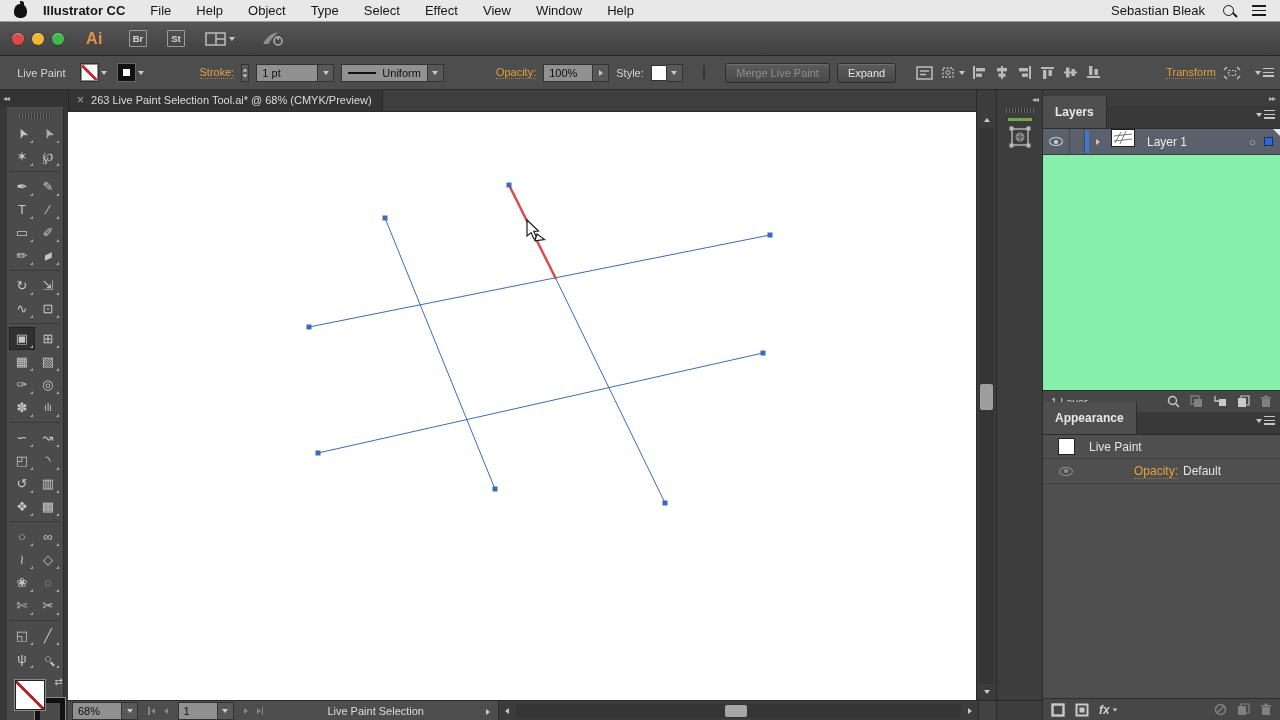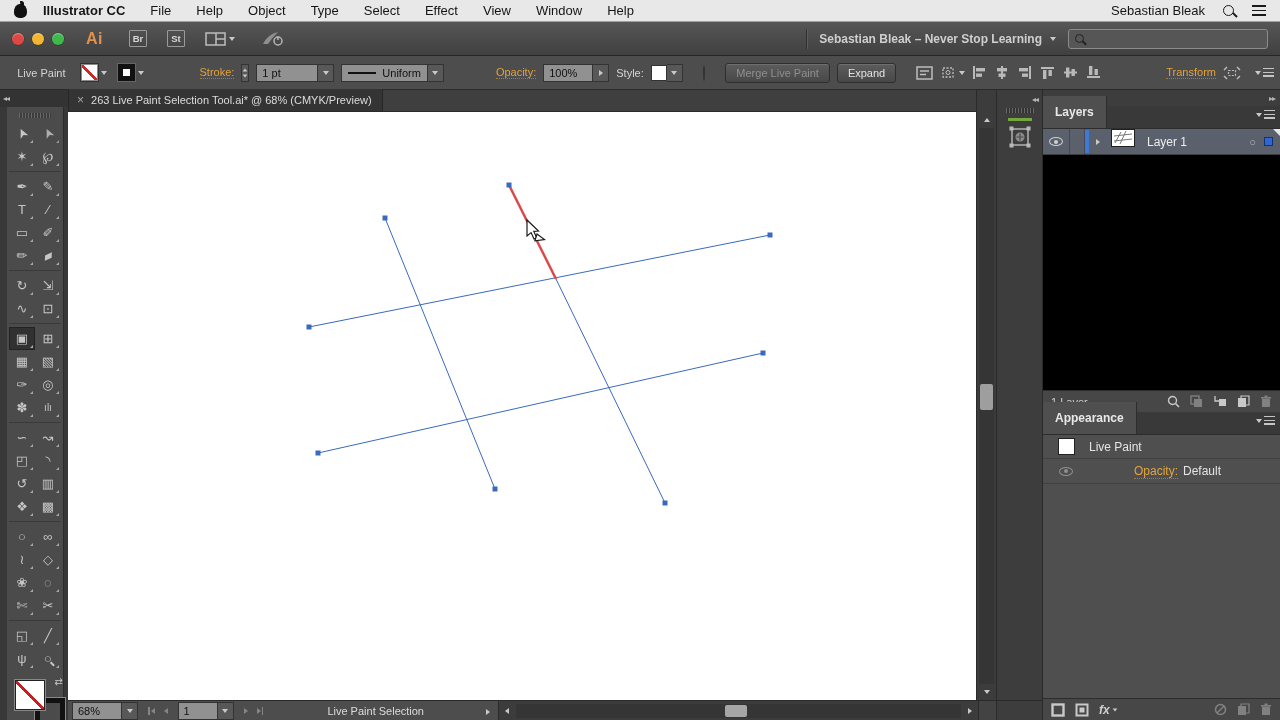--- a/index.html
+++ b/index.html
@@ -109,21 +109,21 @@
   .cdock-grip{width:28px;height:5px;background:repeating-linear-gradient(90deg,#6a6a6a 0 1px,#333 1px 3px);margin-bottom:5px;}
   .greenbar{width:24px;height:3px;background:#74a83e;margin-bottom:3px;}
   .cdock-icon{width:26px;height:26px;position:relative;display:flex;align-items:center;justify-content:center;}
 
   
   .pdock{grid-row:1/3;background:#464646;border-left:1px solid #2a2a2a;display:flex;flex-direction:column;overflow:hidden;}
   .pdock-header{height:16px;display:flex;align-items:center;justify-content:flex-end;padding-right:5px;color:#b5b5b5;font-size:8px;letter-spacing:-1px;background:#3d3d3d;}
   .ptabs{height:22px;background:#393939;display:flex;align-items:flex-end;position:relative;}
   .ptab{height:32px;background:#4f4f4f;color:#e8e8e8;font-weight:bold;font-size:12px;display:flex;align-items:center;padding:0 12px;border-right:1px solid #2d2d2d;}
   .ptab-menu{position:absolute;right:5px;top:4px;}
-  .layers-body{height:262px;background:#000000;border-top:1px solid #2d2d2d;}
+  .layers-body{height:262px;background:#86efac;border-top:1px solid #2d2d2d;}
   .layer-row{height:26px;background:#5a616c;display:flex;align-items:stretch;position:relative;border-bottom:1px solid #3e3e3e;}
   .lr-cell{display:flex;align-items:center;justify-content:center;border-right:1px solid #46494f;}
   .eye-ic{width:14px;height:9px;border:1.5px solid #cfcfcf;border-radius:50%;position:relative;}
   .eye-ic::after{content:'';position:absolute;left:50%;top:50%;width:4px;height:4px;margin:-2px 0 0 -2px;background:#cfcfcf;border-radius:50%;}
   .eye-ic.dim{border-color:#8f8f8f;}
   .eye-ic.dim::after{background:#8f8f8f;}
   .bluebar{width:4px;background:#3f79d8;margin:1px 0;}
   .lthumb{width:24px;height:18px;background:#fff;border:1px solid #1f1f1f;margin:0 5px;}
   .lname{flex:1;color:#ededed;font-size:12px;display:flex;align-items:center;padding-left:7px;}
   .ltarget{color:#b9b9b9;font-size:11px;margin-right:8px;}
@@ -196,30 +196,20 @@
       </svg>
     <span class="tri-down"></span>
   </span>
   <span class="feather-ic">
     <svg class="icon-svg" width="24" height="16" viewBox="0 0 24 16">
         <path d="M2,13 Q7,3 17,1 Q11,7 7,13 Z" fill="#8f8f8f"></path>
         <circle cx="17" cy="10" r="4" fill="none" stroke="#b5b5b5" stroke-width="1.5"></circle>
         <line x1="17" y1="5.5" x2="17" y2="9" stroke="#b5b5b5" stroke-width="1.5"></line>
       </svg>
   </span>
-  <div class="ws-right">
-    <span class="ws-sep"></span>
-    <span class="ws-name">
-      <span>Sebastian Bleak – Never Stop Learning</span>
-      <span class="tri-down"></span>
-    </span>
-    <div class="searchbox">
-      <span class="mag2"></span>
-    </div>
-  </div>
 </div>
 
 <div class="controlbar">
   <span class="grip-v"></span>
   <span class="cb-label">Live Paint</span>
   <span style="width:26px"></span>
   <span class="swatch-combo">
     <span class="fillswatch"></span>
     <span class="dd-mini">
         <span class="tri-down"></span>

